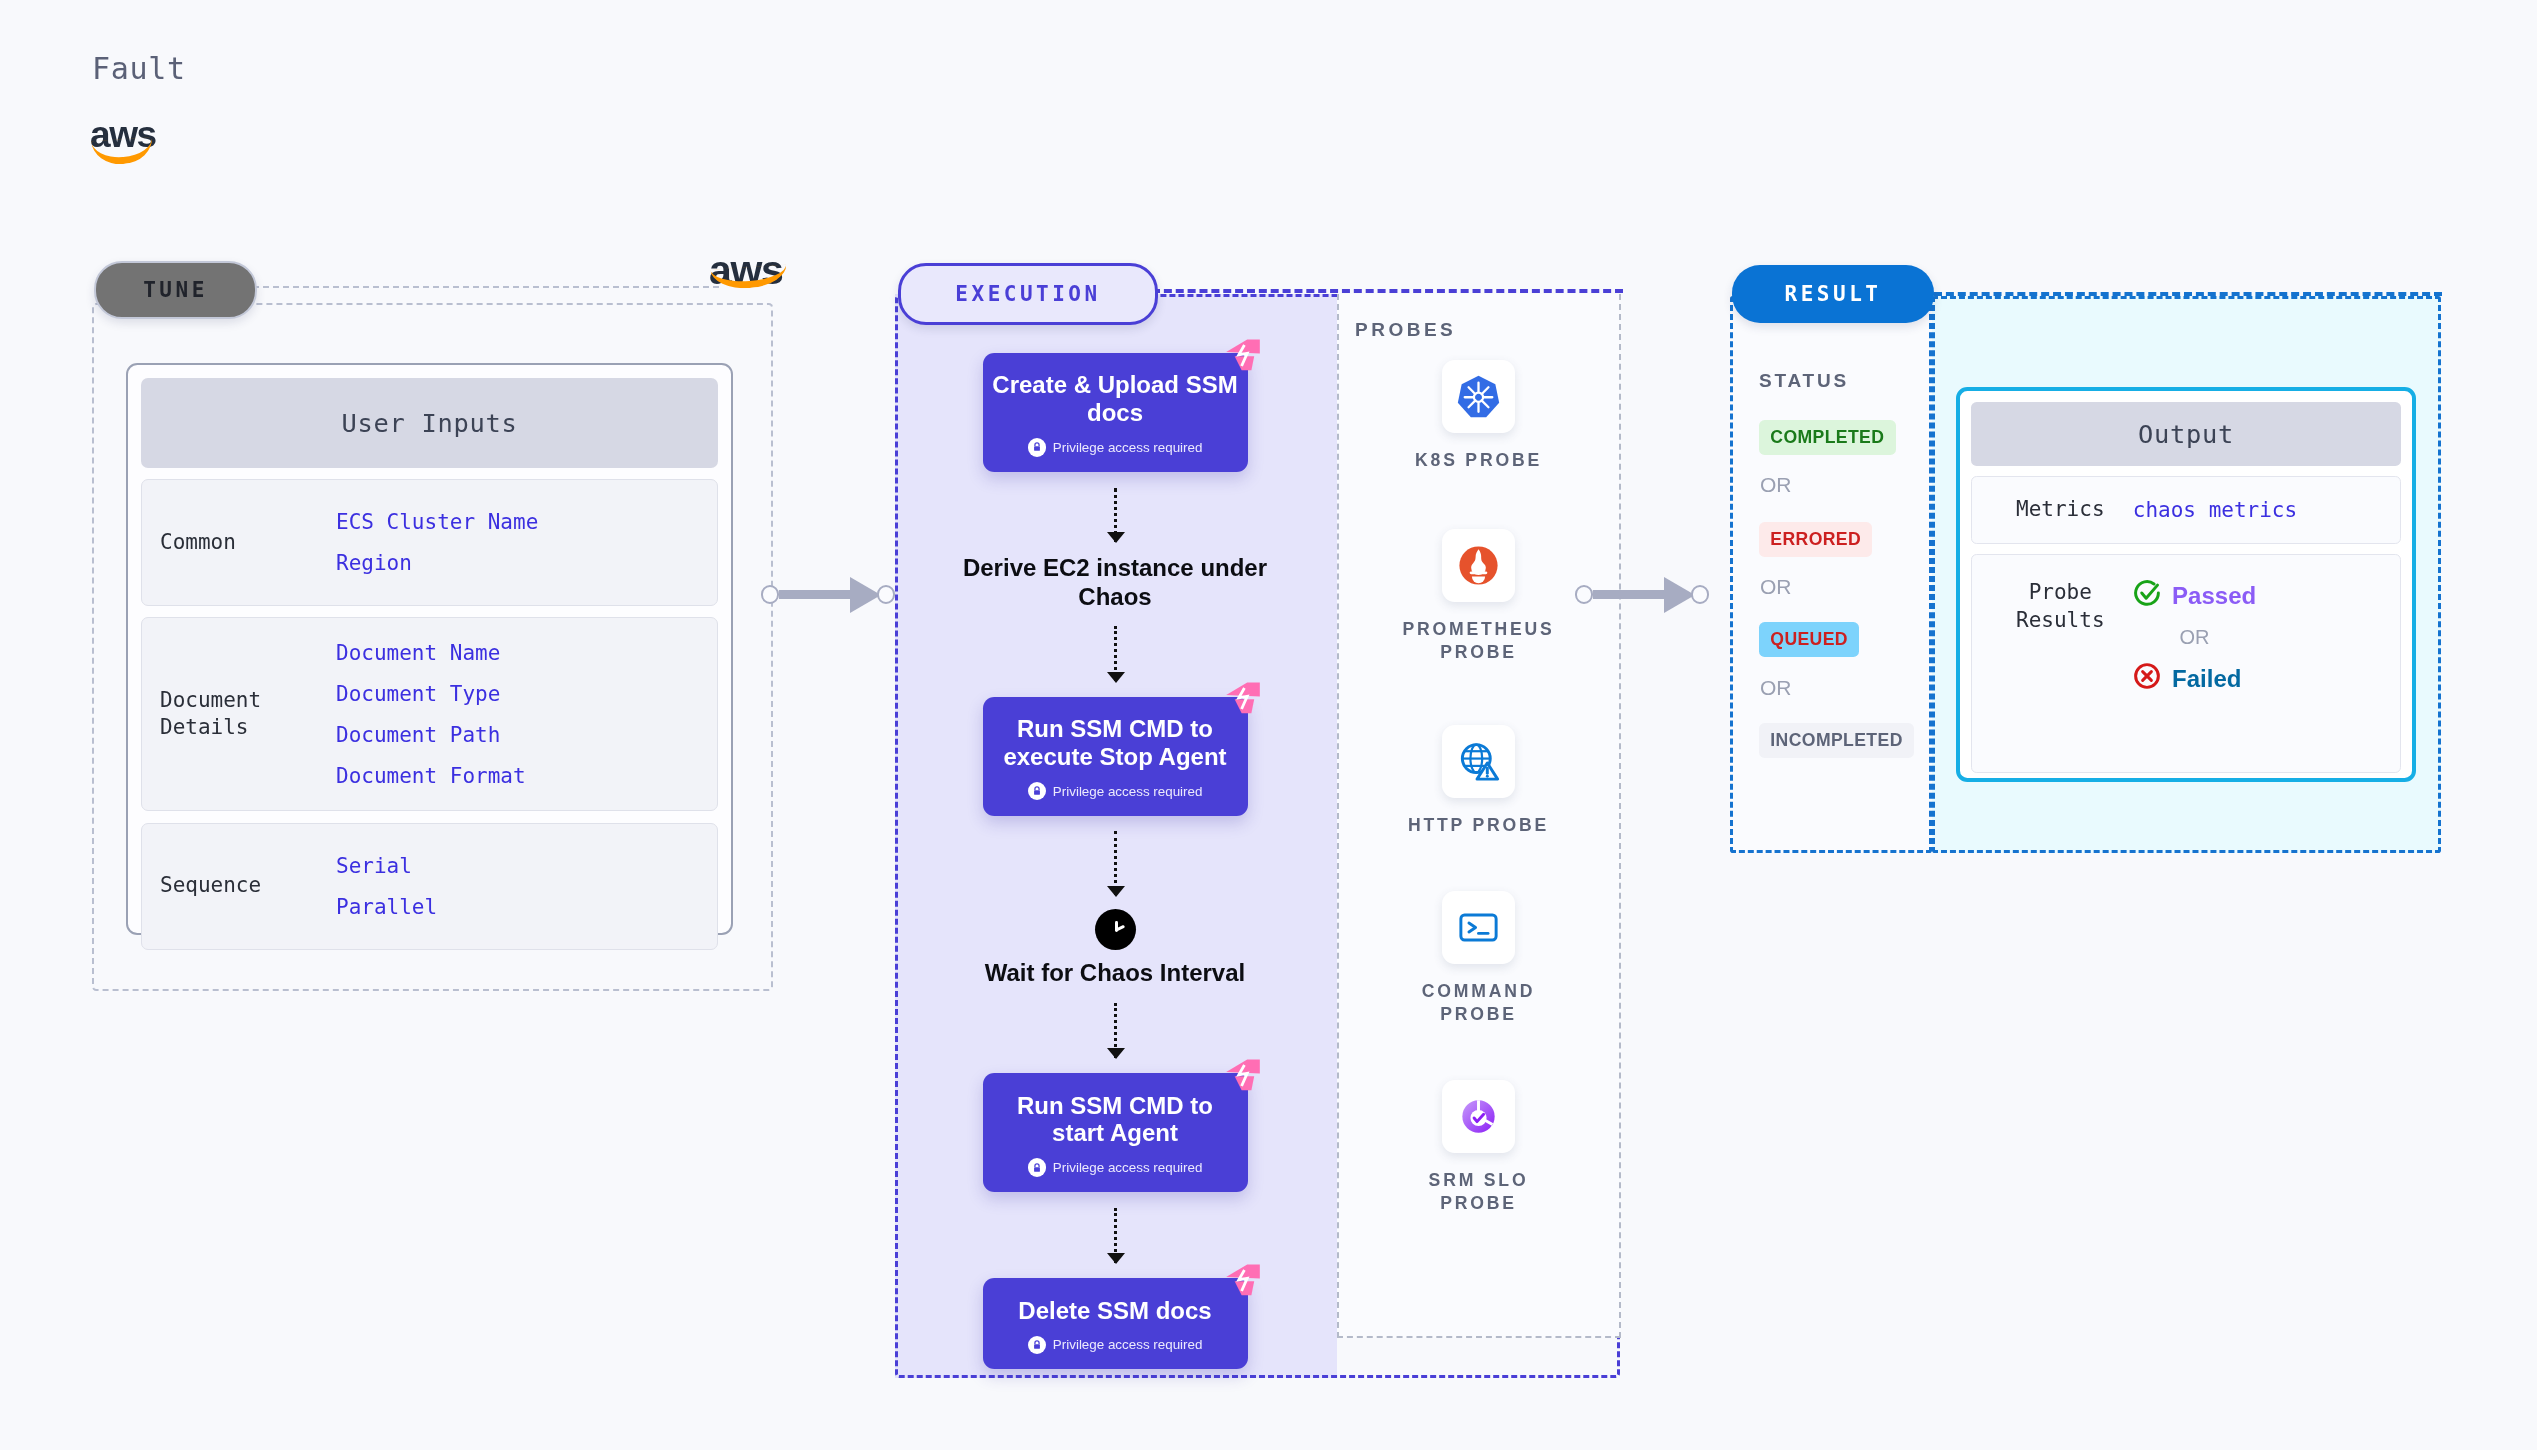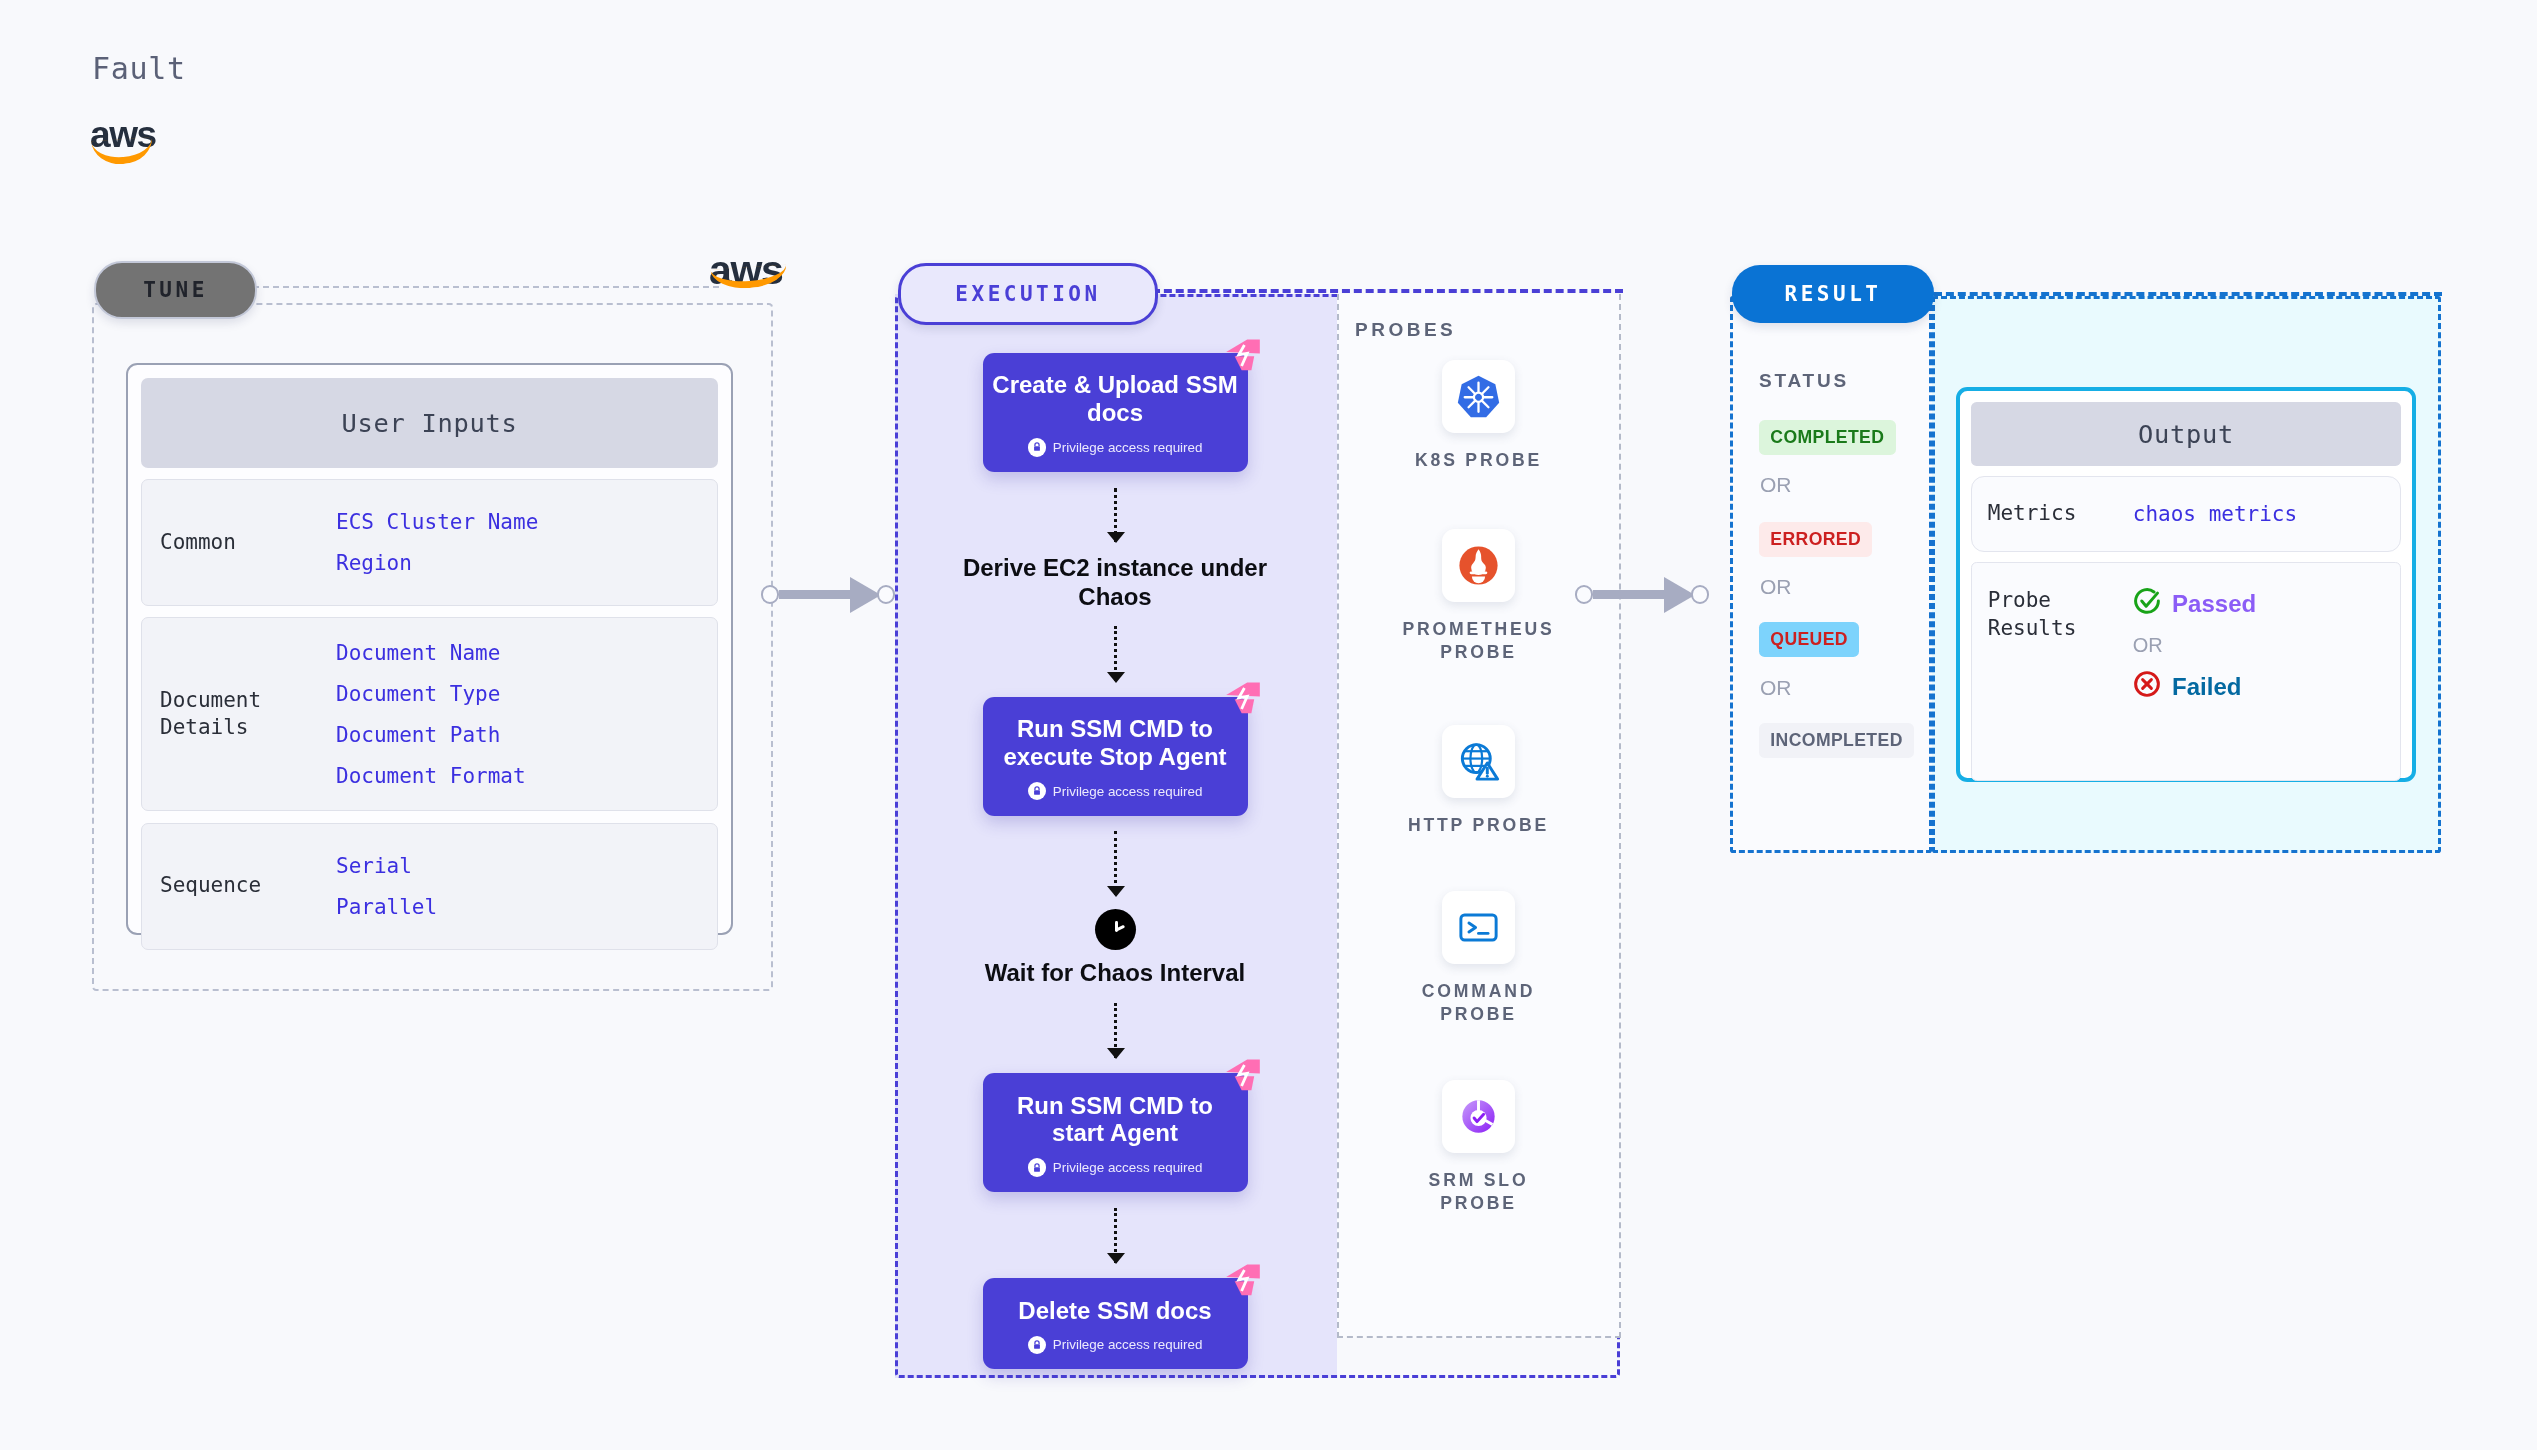--- a/index.html
+++ b/index.html
@@ -200,21 +200,21 @@
     position:absolute;left:1760px;font-size:21px;color:#9aa0b2;
     font-family:"Liberation Sans",sans-serif;
   }
 
   #output-zone{
     left:1932px;top:296px;width:509px;height:557px;
     border:3.5px dashed #1573cf;border-radius:2.8px;box-sizing:border-box;background:#e9fafe;
   }
   #output-card{
     left:1956px;top:387px;width:460px;height:395px;background:#fff;
-    border:4.2px solid #16aee5;border-radius:11.3px;box-sizing:border-box;padding:11.3px;
+    border:4.2px solid #16aee5;border-radius:11.3px;box-sizing:border-box;padding:11.3px;text-align:center;
   }
   #out-header{
     height:64px;background:#d6d8e4;border-radius:5.6px;
     display:flex;align-items:center;justify-content:center;
     font-size:25.4px;color:#3c4355;letter-spacing:0.7px;
   }
   .out-block{
     margin-top:10px;background:#fafbfe;border:1.4px solid #e3e5ee;border-radius:5.6px;
     display:flex;align-items:center;padding:12.7px 0 12.7px 15.5px;box-sizing:border-box;
   }
@@ -486,21 +486,21 @@
 <div class="stat-badge" style="top:522px;background:#fdeaea;color:#cc2020;">ERRORED</div>
 <div class="or-lab" style="top:575px;">OR</div>
 <div class="stat-badge" style="top:622px;background:#7dd3fc;color:#cc2020;">QUEUED</div>
 <div class="or-lab" style="top:676px;">OR</div>
 <div class="stat-badge" style="top:723px;background:#f1f2f7;color:#5d6478;">INCOMPLETED</div>
 
 <div class="abs" id="output-zone"></div>
 <div class="abs" id="output-card">
   <div id="out-header">Output</div>
 
-  <div class="out-block" style="height:76px;border-radius:13px;">
+  <div class="out-block" style="height:68px;">
     <div class="out-key">Metrics</div>
     <div class="out-val">chaos metrics</div>
   </div>
 
   <div class="out-block" style="height:219px;align-items:flex-start;padding-top:24px;">
     <div class="out-key" style="white-space:pre-line;">Probe
 Results</div>
     <div style="display:flex;flex-direction:column;gap:12.7px;">
       <div class="res-line" style="color:#8b5cf6;">
         <span>

